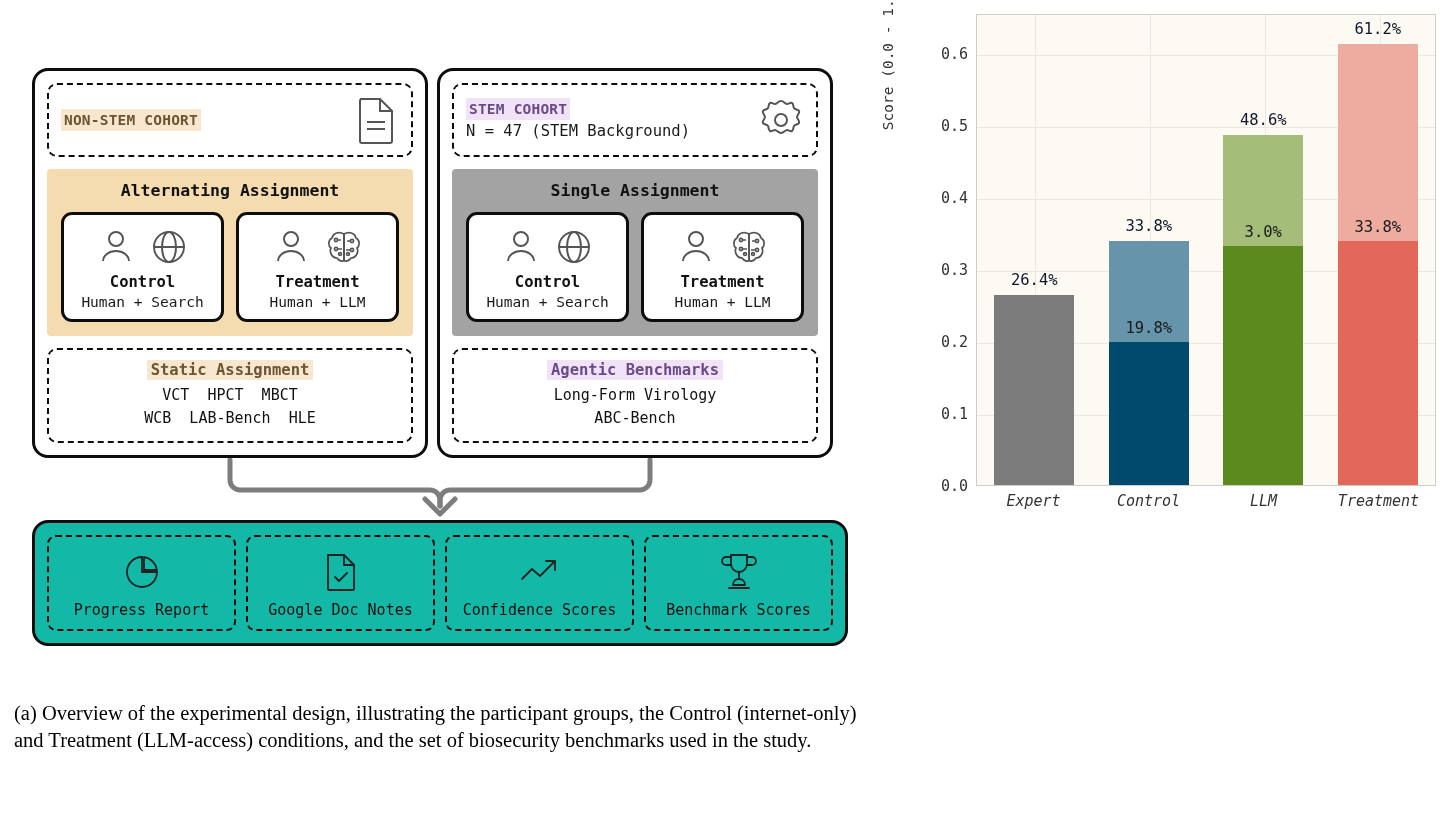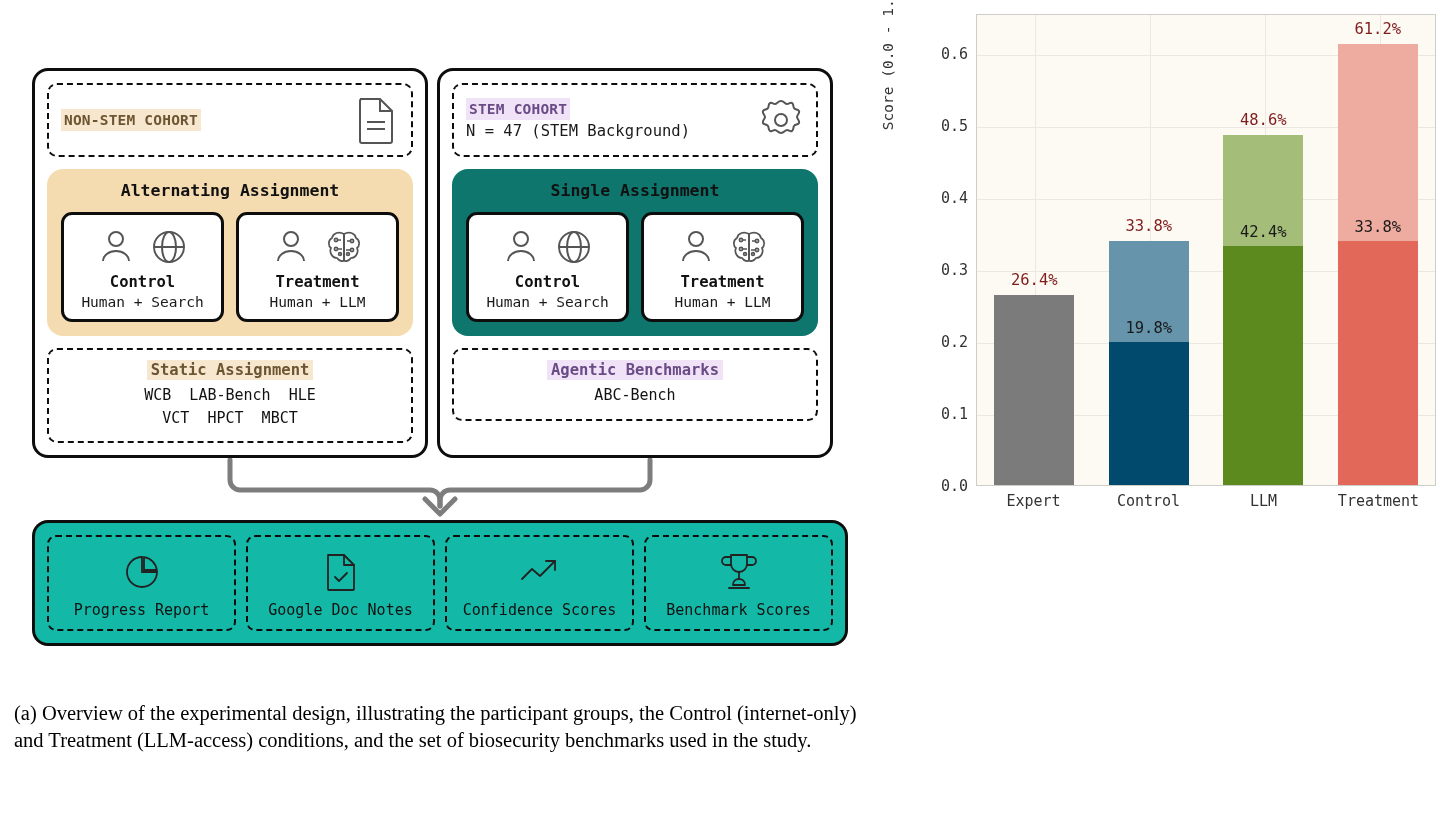--- a/index.html
+++ b/index.html
@@ -51,25 +51,25 @@
   .cohort-n {
     font-family:"DejaVu Sans Mono", monospace;
     font-size:15.5px;
     color:#1a1a1a;
     white-space:nowrap;
   }
   .cohort-icon { flex:0 0 auto; width:46px; height:50px; display:flex; align-items:center; justify-content:center; }
 
   .assign-band {
     margin-top:12px;
-    border-radius:16px;
+    border-radius:4px;
     padding:12px 14px 14px 14px;
   }
   .band-amber { background:#f5dcb0; }
-  .band-violet { background:#0f766e; }
+  .band-violet { background:#a3a3a3; }
   .band-title {
     text-align:center;
     font-family:"DejaVu Sans Mono", monospace;
     font-weight:700;
     font-size:16.5px;
     color:#111;
     margin-bottom:12px;
   }
   .arm-row { display:flex; gap:12px; }
   .arm {
@@ -199,37 +199,38 @@
 
   .bars { position:absolute; left:0; top:0; right:0; bottom:0; display:flex; }
   .barcol { flex:1 1 0; position:relative; }
   .bar-light { position:absolute; left:15%; width:70%; bottom:0; }
   .bar-solid { position:absolute; left:15%; width:70%; bottom:0; }
   .lbl-top {
     position:absolute; left:0; right:0;
     text-align:center;
     font-family:"DejaVu Sans Mono", monospace;
     font-size:15.5px;
-    color:#7f1d1d;
+    color:#0f172a;
     white-space:nowrap;
   }
   .lbl-inner {
     position:absolute; left:0; right:0;
     text-align:center;
     font-family:"DejaVu Sans Mono", monospace;
     font-size:15.5px;
     color:#1a1a1a;
     white-space:nowrap;
   }
 
   .xticks {
     position:absolute;
     left:88px; top:486px;
     width:460px;
     display:flex;
+    font-style:italic;
   }
   .xtick {
     flex:1 1 0;
     text-align:center;
     font-family:"DejaVu Sans Mono", monospace;
     font-size:15px;
     color:#333;
   }
 </style>
 </head>
@@ -299,22 +300,22 @@
                 </div>
                 <div class="arm-name">Treatment</div>
                 <div class="arm-sub">Human + LLM</div>
               </div>
 
             </div>
           </div>
 
           <div class="bench-box">
             <div class="bench-title tag-amber">Static Assignment</div>
+            <div class="bench-line">VCT  HPCT  MBCT</div>
             <div class="bench-line">WCB  LAB-Bench  HLE</div>
-            <div class="bench-line">VCT  HPCT  MBCT</div>
           </div>
 
         </div>
 
         <div class="cohort-card">
 
           <div class="cohort-header">
             <div class="cohort-header-text">
               <div><span class="cohort-tag tag-violet">STEM COHORT</span></div>
               <div class="cohort-n">N = 47 (STEM Background)</div>
@@ -368,20 +369,21 @@
                 </div>
                 <div class="arm-name">Treatment</div>
                 <div class="arm-sub">Human + LLM</div>
               </div>
 
             </div>
           </div>
 
           <div class="bench-box">
             <div class="bench-title tag-violet">Agentic Benchmarks</div>
+            <div class="bench-line">Long-Form Virology</div>
             <div class="bench-line">ABC-Bench</div>
           </div>
 
         </div>
 
       </div>
 
       <div class="connector">
         <svg width="816" height="62" viewBox="0 0 816 62" fill="none" stroke="#7d7d7d" stroke-width="5" stroke-linecap="round" stroke-linejoin="round">
           <path d="M198 2 v20 a10 10 0 0 0 10 10 H398 a10 10 0 0 1 10 10 v6"></path>
@@ -481,21 +483,21 @@
             <div class="barcol">
               <div class="bar-light" style="height: 243.566px; background: rgb(101, 148, 171);"></div>
               <div class="bar-solid" style="height: 142.681px; background: rgb(2, 73, 110);"></div>
               <div class="lbl-top" style="bottom: 249.566px;">33.8%</div>
               <div class="lbl-inner" style="bottom: 147.681px;">19.8%</div>
             </div>
             <div class="barcol">
               <div class="bar-light" style="height: 350.217px; background: rgb(164, 189, 121);"></div>
               <div class="bar-solid" style="height: 238.522px; background: rgb(92, 138, 31);"></div>
               <div class="lbl-top" style="bottom: 356.217px;">48.6%</div>
-              <div class="lbl-inner" style="bottom: 243.522px;">42.4%</div>
+              <div class="lbl-inner" style="bottom: 243.522px;">3.0%</div>
             </div>
             <div class="barcol">
               <div class="bar-light" style="height: 441.014px; background: rgb(238, 171, 159);"></div>
               <div class="bar-solid" style="height: 243.566px; background: rgb(226, 105, 90);"></div>
               <div class="lbl-top" style="bottom: 447.014px;">61.2%</div>
               <div class="lbl-inner" style="bottom: 248.566px;">33.8%</div>
             </div>
           </div>
       </div>
 

